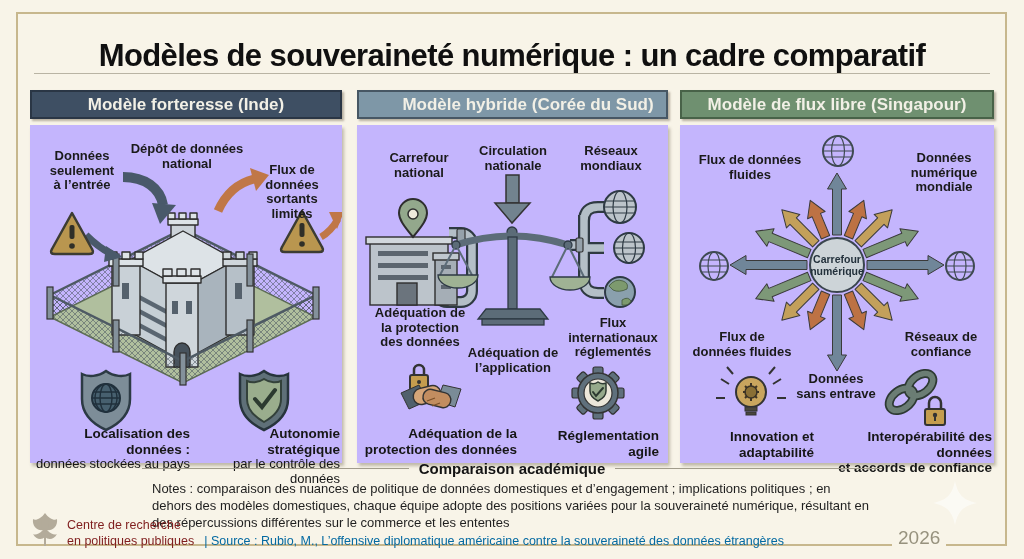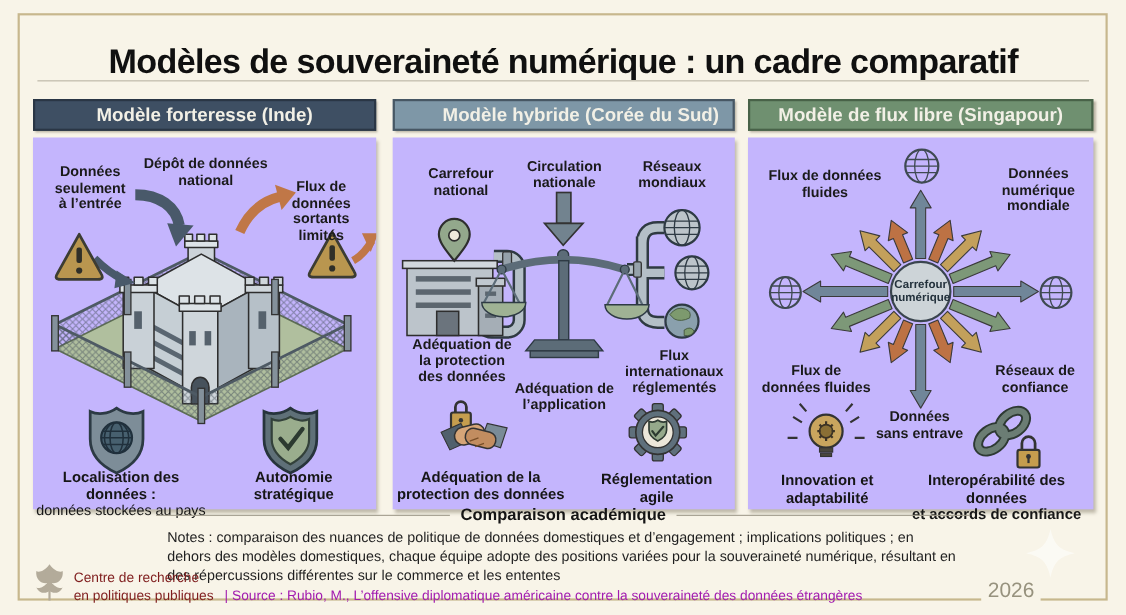--- a/index.html
+++ b/index.html
@@ -17,32 +17,32 @@
   .hdr-fortress{background:#3e4f63;}
   .hdr-hybrid{background:#7e97a7;padding-left:31px;}
   .hdr-freeflow{background:#6f9070;border-color:rgba(40,60,40,.55);}
   .box{position:absolute;top:35px;left:0;right:0;height:338px;background:#c4b5fd;
     box-shadow:2px 3px 3px rgba(125,115,95,.45);}
   .box svg{position:absolute;left:0;top:0;}
 
   .lbl{position:absolute;font-weight:bold;font-size:13px;line-height:1.13;text-align:center;
     white-space:pre-line;color:#1a1a1a;}
   .lbl.small{font-size:10.5px;color:#23313c;}
-  .benefit{position:absolute;text-align:center;line-height:1.15;}
+  .benefit{position:absolute;text-align:right;line-height:1.15;}
   .benefit .t{font-weight:bold;font-size:13.5px;white-space:pre-line;}
   .benefit .s{font-size:13px;white-space:pre-line;}
 
   .comparison{position:absolute;top:460px;left:142px;width:740px;text-align:left;}
   .comp-head{display:flex;align-items:center;gap:10px;font-weight:bold;font-size:15px;color:#141414;}
   .comp-head .line{flex:1;height:1px;background:#a19c8c;}
   .notes{margin:3px 10px 0 10px;font-size:13px;line-height:1.32;color:#1f1f1f;}
 
   .footer{position:absolute;left:30px;top:511px;display:flex;align-items:flex-end;gap:7px;}
   .org{font-size:12.5px;line-height:1.28;color:#7f1d1d;}
-  .source{font-size:12.5px;color:#a21caf;margin-left:3px;padding-bottom:1px;white-space:nowrap;}
+  .source{font-size:12.5px;color:#0369a1;margin-left:3px;padding-bottom:1px;white-space:nowrap;}
   .year{position:absolute;left:892px;top:527px;font-size:19px;color:#97927e;
     background:#f8f4e8;padding:0 6px;}
   .sparkle{position:absolute;left:930px;top:478px;opacity:.55;}
 </style>
 </head>
 <body>
 
 <div class="frame"></div>
 <div class="page-title">Modèles de souveraineté numérique : un cadre comparatif</div>
 <div class="title-rule"></div>
@@ -178,20 +178,21 @@
 national</div>
       <div class="lbl" style="left:214px;top:38px;width:96px">Flux de
 données
 sortants limités</div>
       <div class="benefit" style="left:0;top:301px;width:160px">
         <div class="t">Localisation des données :</div>
         <div class="s">données stockées au pays</div>
       </div>
       <div class="benefit" style="left:164px;top:301px;width:146px">
         <div class="t">Autonomie stratégique</div>
+        <div class="s">par le contrôle des données</div>
       </div>
     </div>
   </section>
 
   <section class="panel p2">
     <header class="hdr hdr-hybrid">
       <span>Modèle hybride (Corée du Sud)</span>
     </header>
     <div class="box">
       <svg width="311" height="338" viewBox="0 0 311 338">

